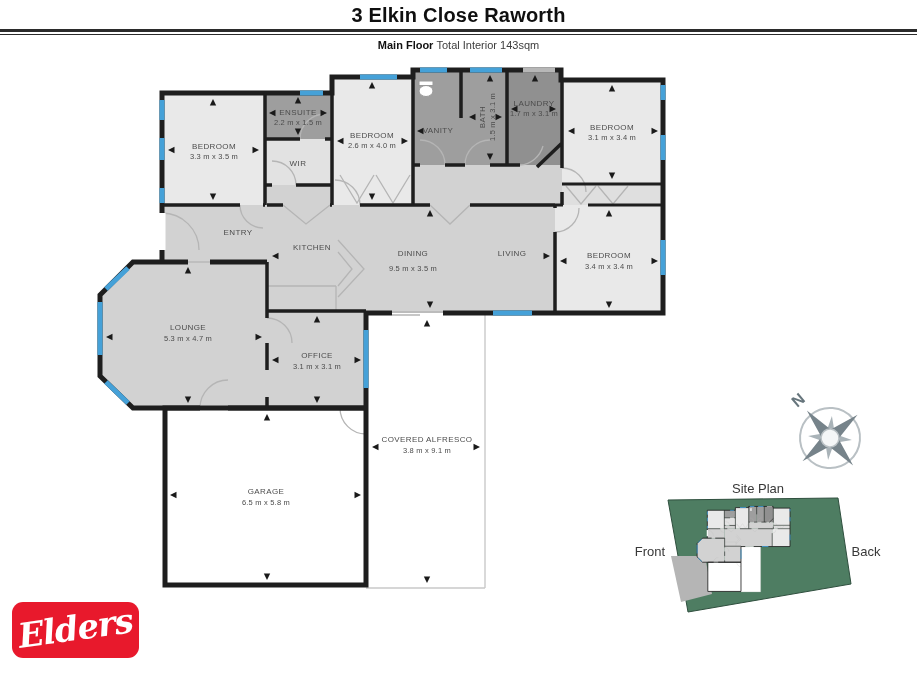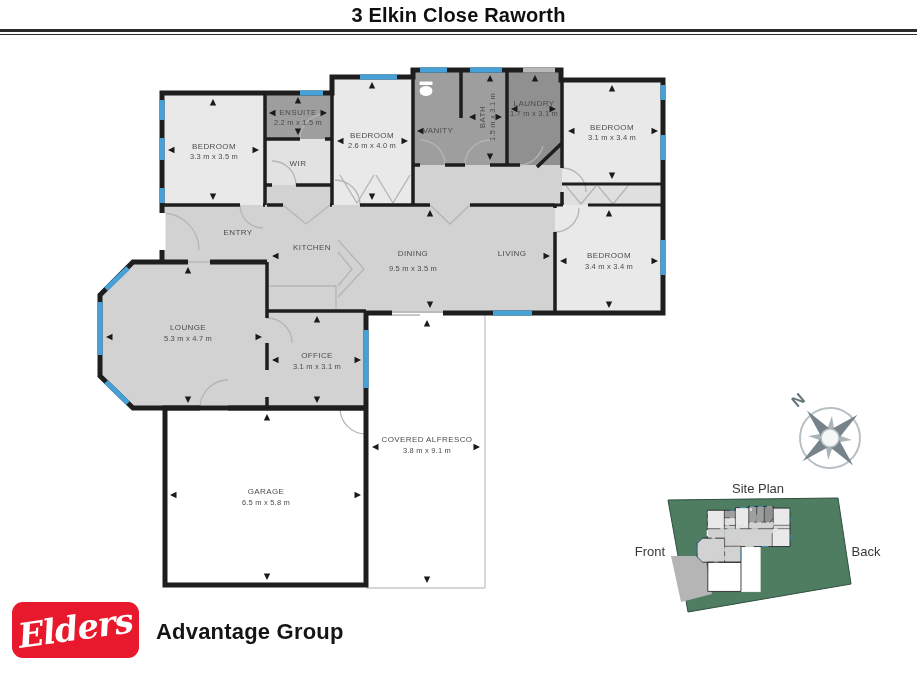--- a/index.html
+++ b/index.html
@@ -31,20 +31,21 @@
               font-style:italic;color:#8d8d8d;}
 </style>
 </head>
 <body>
 
 <div class="page">
 
   <div class="title">3 Elkin Close Raworth</div>
   <div class="rule1"></div>
   <div class="rule2"></div>
+  <div class="subtitle"><b>Main Floor</b>&nbsp;<span>Total Interior  143sqm</span></div>
 
   <svg class="plan-svg" width="917" height="675" viewBox="0 0 917 675">
 
     <defs>
       <path id="arr" d="M0,0 L6.5,3.2 L6.5,-3.2 Z" fill="#1a1a1a"></path>
     </defs>
 
     <g id="plan-geo">
 
       <g>
@@ -230,15 +231,14 @@
       <polygon points="671,556 705,556 712,594 681,602" fill="#b5b5b5"></polygon>
       <use href="#plan-geo" transform="translate(680.6,494.9) scale(0.165)"></use>
       <text class="sp" x="650" y="556">Front</text>
       <text class="sp" x="866" y="556">Back</text>
     </g>
   </svg>
 
   <div class="elders-box">
     <span class="elders-script">Elders</span>
   </div>
-  <div class="advantage">Advantage Group</div>
 
 </div>
 
 </body></html>

